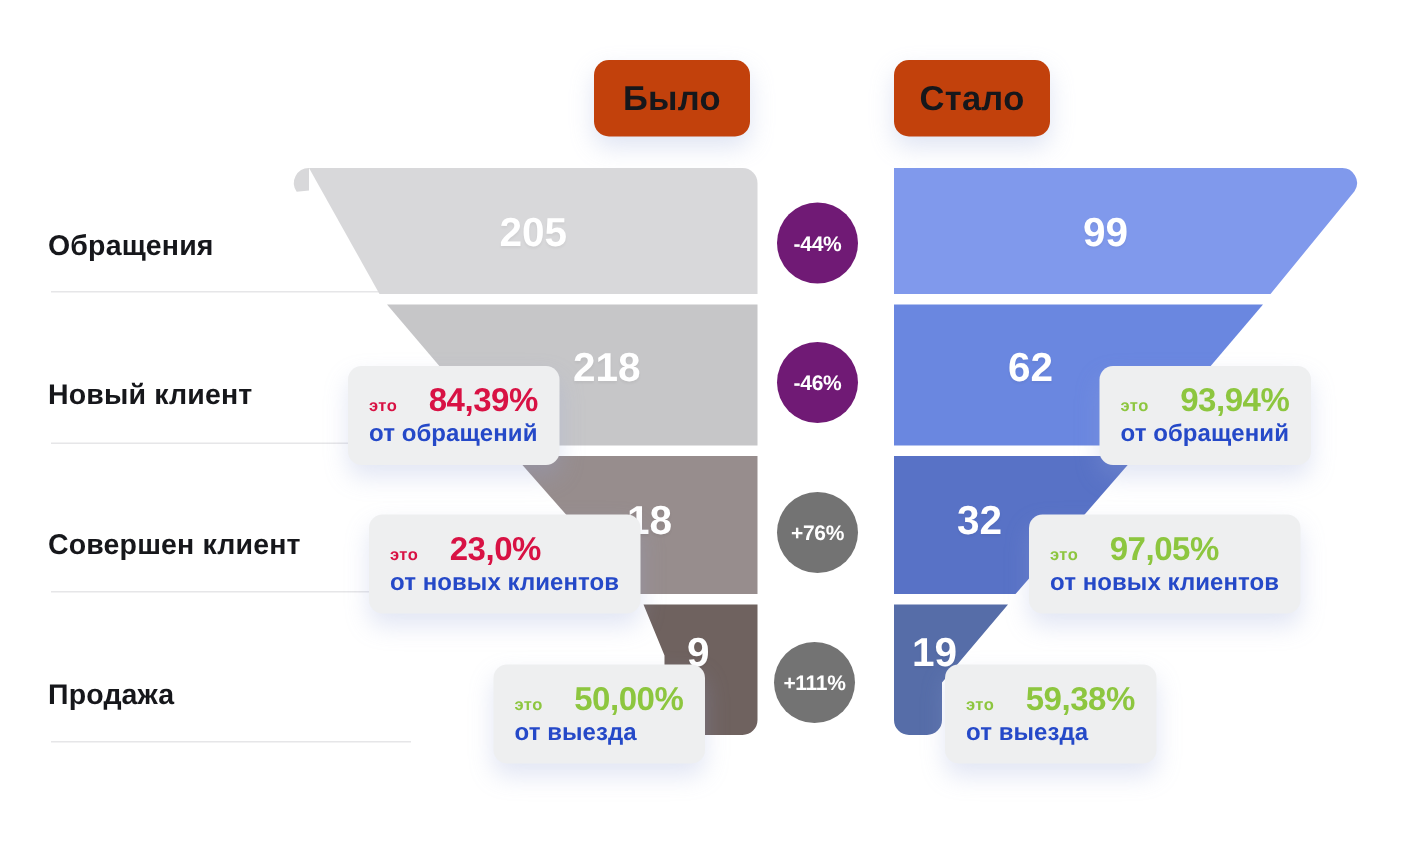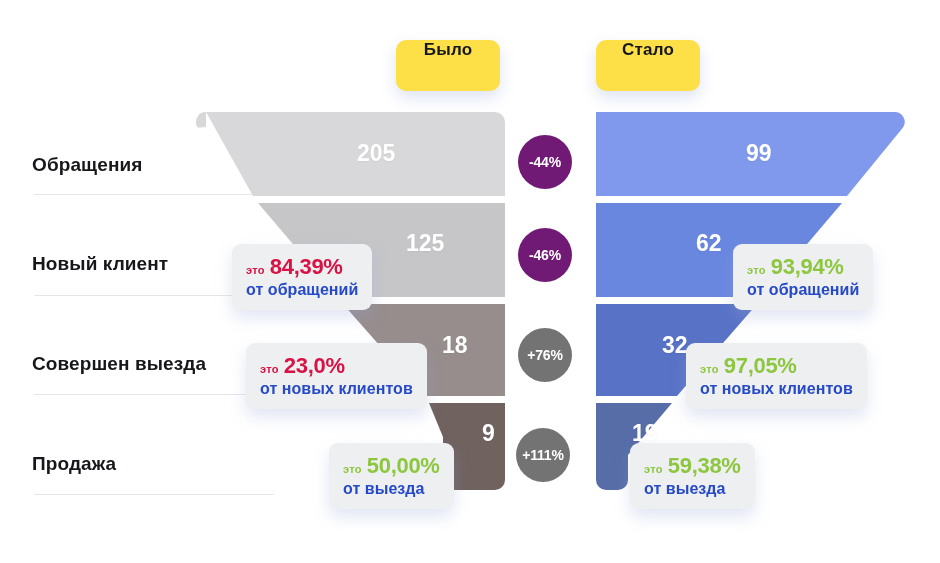--- a/index.html
+++ b/index.html
@@ -8,25 +8,25 @@
     width: 940px; height: 563px;
     background: #ffffff;
     font-family: "Liberation Sans", "DejaVu Sans", sans-serif;
     overflow: hidden;
   }
   #stage { position: relative; width: 940px; height: 563px; }
 
   
   .col-head {
     position: absolute;
-    background: #fde047;
+    background: #c2410c;
     border-radius: 10px;
     box-shadow: 0 7px 16px rgba(150,165,215,0.30);
-    display: flex; justify-content: center;
-    font-size: 17px; font-weight: bold; color: #16171b;
+    display: flex; align-items: center; justify-content: center;
+    font-size: 23px; font-weight: bold; color: #16171b;
     letter-spacing: .2px;
   }
   #head-before { left: 396px; top: 40px; width: 104px; height: 51px; }
   #head-after  { left: 596px; top: 40px; width: 104px; height: 51px; }
 
   
   .row-label {
     position: absolute; left: 32px;
     font-size: 19px; font-weight: bold; color: #16171b;
     white-space: nowrap; letter-spacing: .1px;
@@ -36,45 +36,44 @@
     background: #e6e6e8;
   }
 
   
   .funnel { position: absolute; top: 0; left: 0; width: 940px; height: 563px;
             pointer-events: none; }
 
   
   .seg-num {
     position: absolute;
-    color: #ffffff; font-weight: bold; font-size: 23px;
+    color: #ffffff; font-weight: bold; font-size: 27px;
     text-shadow: 0 1px 2px rgba(0,0,0,0.05);
     white-space: nowrap;
-    margin-left: 24px;
   }
 
   
   .delta {
     position: absolute; width: 54px; height: 54px; border-radius: 50%;
     display: flex; align-items: center; justify-content: center;
     color: #ffffff; font-weight: bold; font-size: 14px; letter-spacing: -.2px;
   }
   .delta.neg { background: #701a75; }
   .delta.pos { background: #737373; text-align: right; }
 
   
   .badge {
     position: absolute;
     background: #eeeff0;
     border-radius: 9px;
     box-shadow: 0 8px 16px rgba(150,165,215,0.28);
     padding: 10px 14px 11px 14px;
     white-space: nowrap;
   }
-  .badge-top { display: flex; align-items: baseline; gap: 5px; }
+  .badge-top { display: flex; align-items: baseline; gap: 21px; }
   .badge-kw {
     font-size: 11px; font-weight: bold; letter-spacing: .3px;
   }
   .badge-pct { font-size: 22px; font-weight: bold; letter-spacing: -.3px; }
   .badge-sub {
     font-size: 16px; font-weight: bold; color: #2549c8;
     margin-top: 1px; letter-spacing: .05px;
   }
   .c-red   { color: #d81244; }
   .c-green { color: #8dc63f; }
@@ -90,21 +89,21 @@
   <div class="col-head" id="head-after">
     <span>Стало</span>
   </div>
 
   <div class="row-label" style="top:154px">Обращения</div>
   <div class="row-rule" style="top:194px"></div>
 
   <div class="row-label" style="top:253px">Новый клиент</div>
   <div class="row-rule" style="top:295px"></div>
 
-  <div class="row-label" style="top:353px">Совершен выезда</div>
+  <div class="row-label" style="top:353px">Совершен клиент</div>
   <div class="row-rule" style="top:394px"></div>
 
   <div class="row-label" style="top:453px">Продажа</div>
   <div class="row-rule" style="top:494px"></div>
 
   <svg class="funnel" viewBox="0 0 940 563">
     <defs>
       <clipPath id="clipL1">
           <path d="M196,112 h309 v84 h-252 Z"></path>
         </clipPath>
@@ -129,21 +128,21 @@
 
     <g>
       <path d="M596,112 H894 a10,10 0 0 1 9,15.5 L847,196 H596 Z" fill="#8099ec"></path>
       <path d="M596,203 H842 L762,297 H596 Z" fill="#6a87e0"></path>
       <path d="M596,304 H757 L677,396 H596 Z" fill="#5872c6"></path>
       <path d="M596,403 H672 L628,455 V480 a10,10 0 0 1 -10,10 H606 a10,10 0 0 1 -10,-10 Z" fill="#566da8"></path>
     </g>
   </svg>
 
   <div class="seg-num" style="left:333px; top:140px">205</div>
-  <div class="seg-num" style="left:382px; top:230px">125</div>
+  <div class="seg-num" style="left:382px; top:230px">218</div>
   <div class="seg-num" style="left:418px; top:332px">18</div>
   <div class="seg-num" style="left:458px; top:420px">9</div>
 
   <div class="seg-num" style="left:722px; top:140px">99</div>
   <div class="seg-num" style="left:672px; top:230px">62</div>
   <div class="seg-num" style="left:638px; top:332px">32</div>
   <div class="seg-num" style="left:608px; top:420px">19</div>
 
   <div class="delta neg" style="left:518px; top:135px">
     <span>-44%</span>

